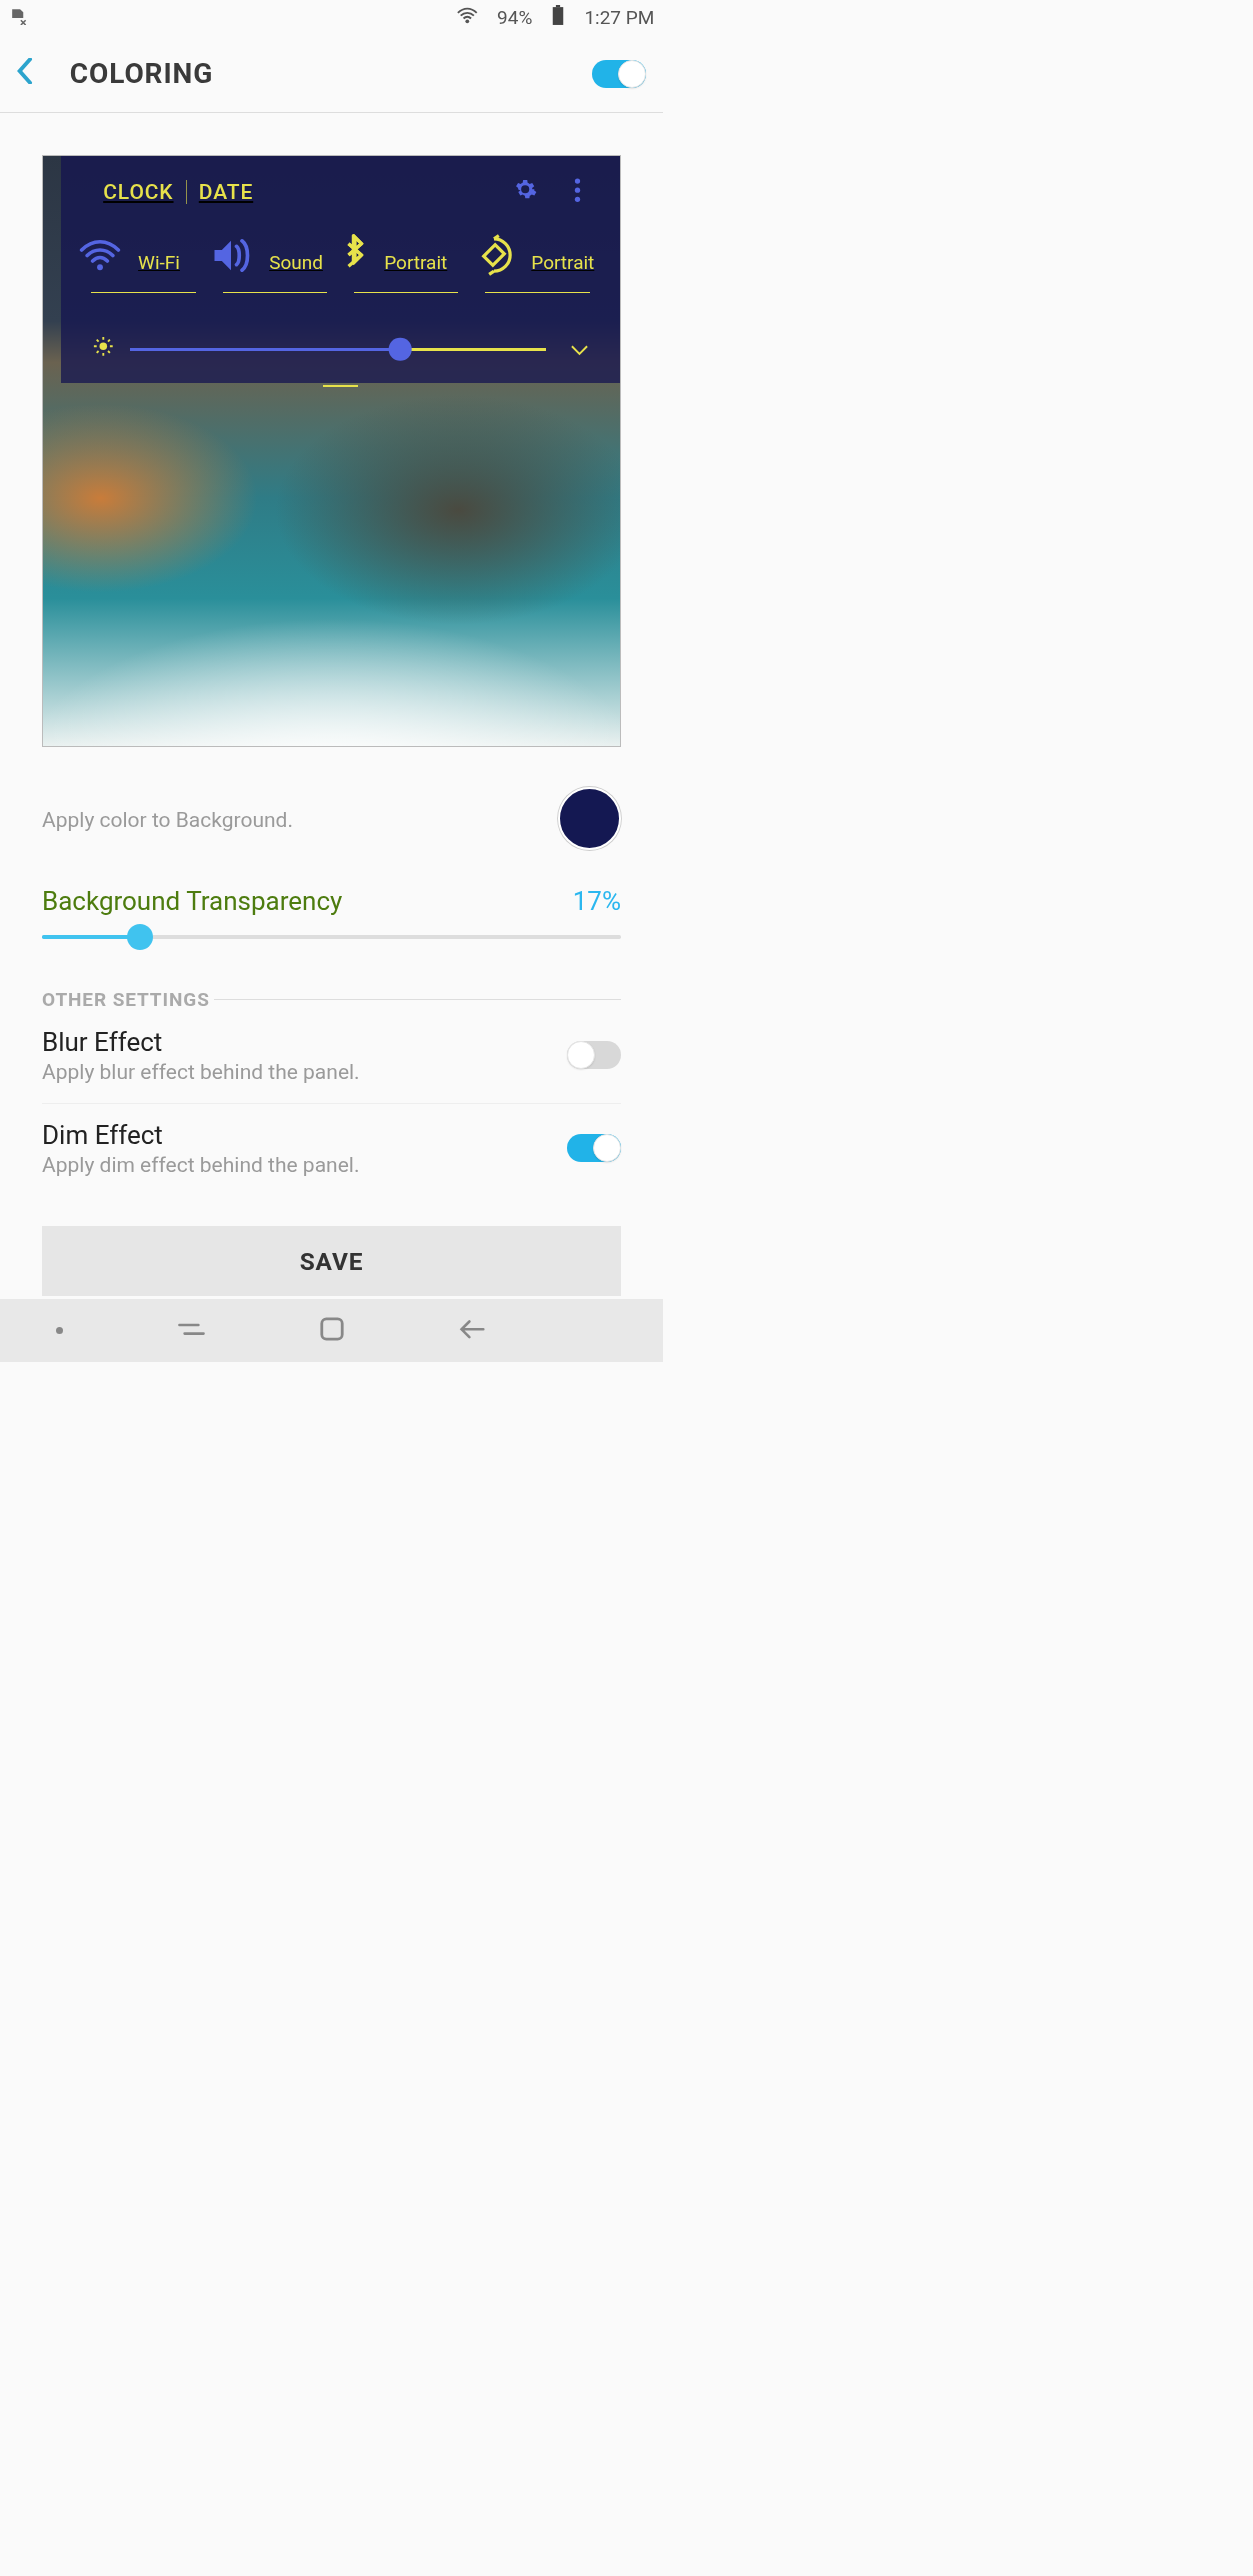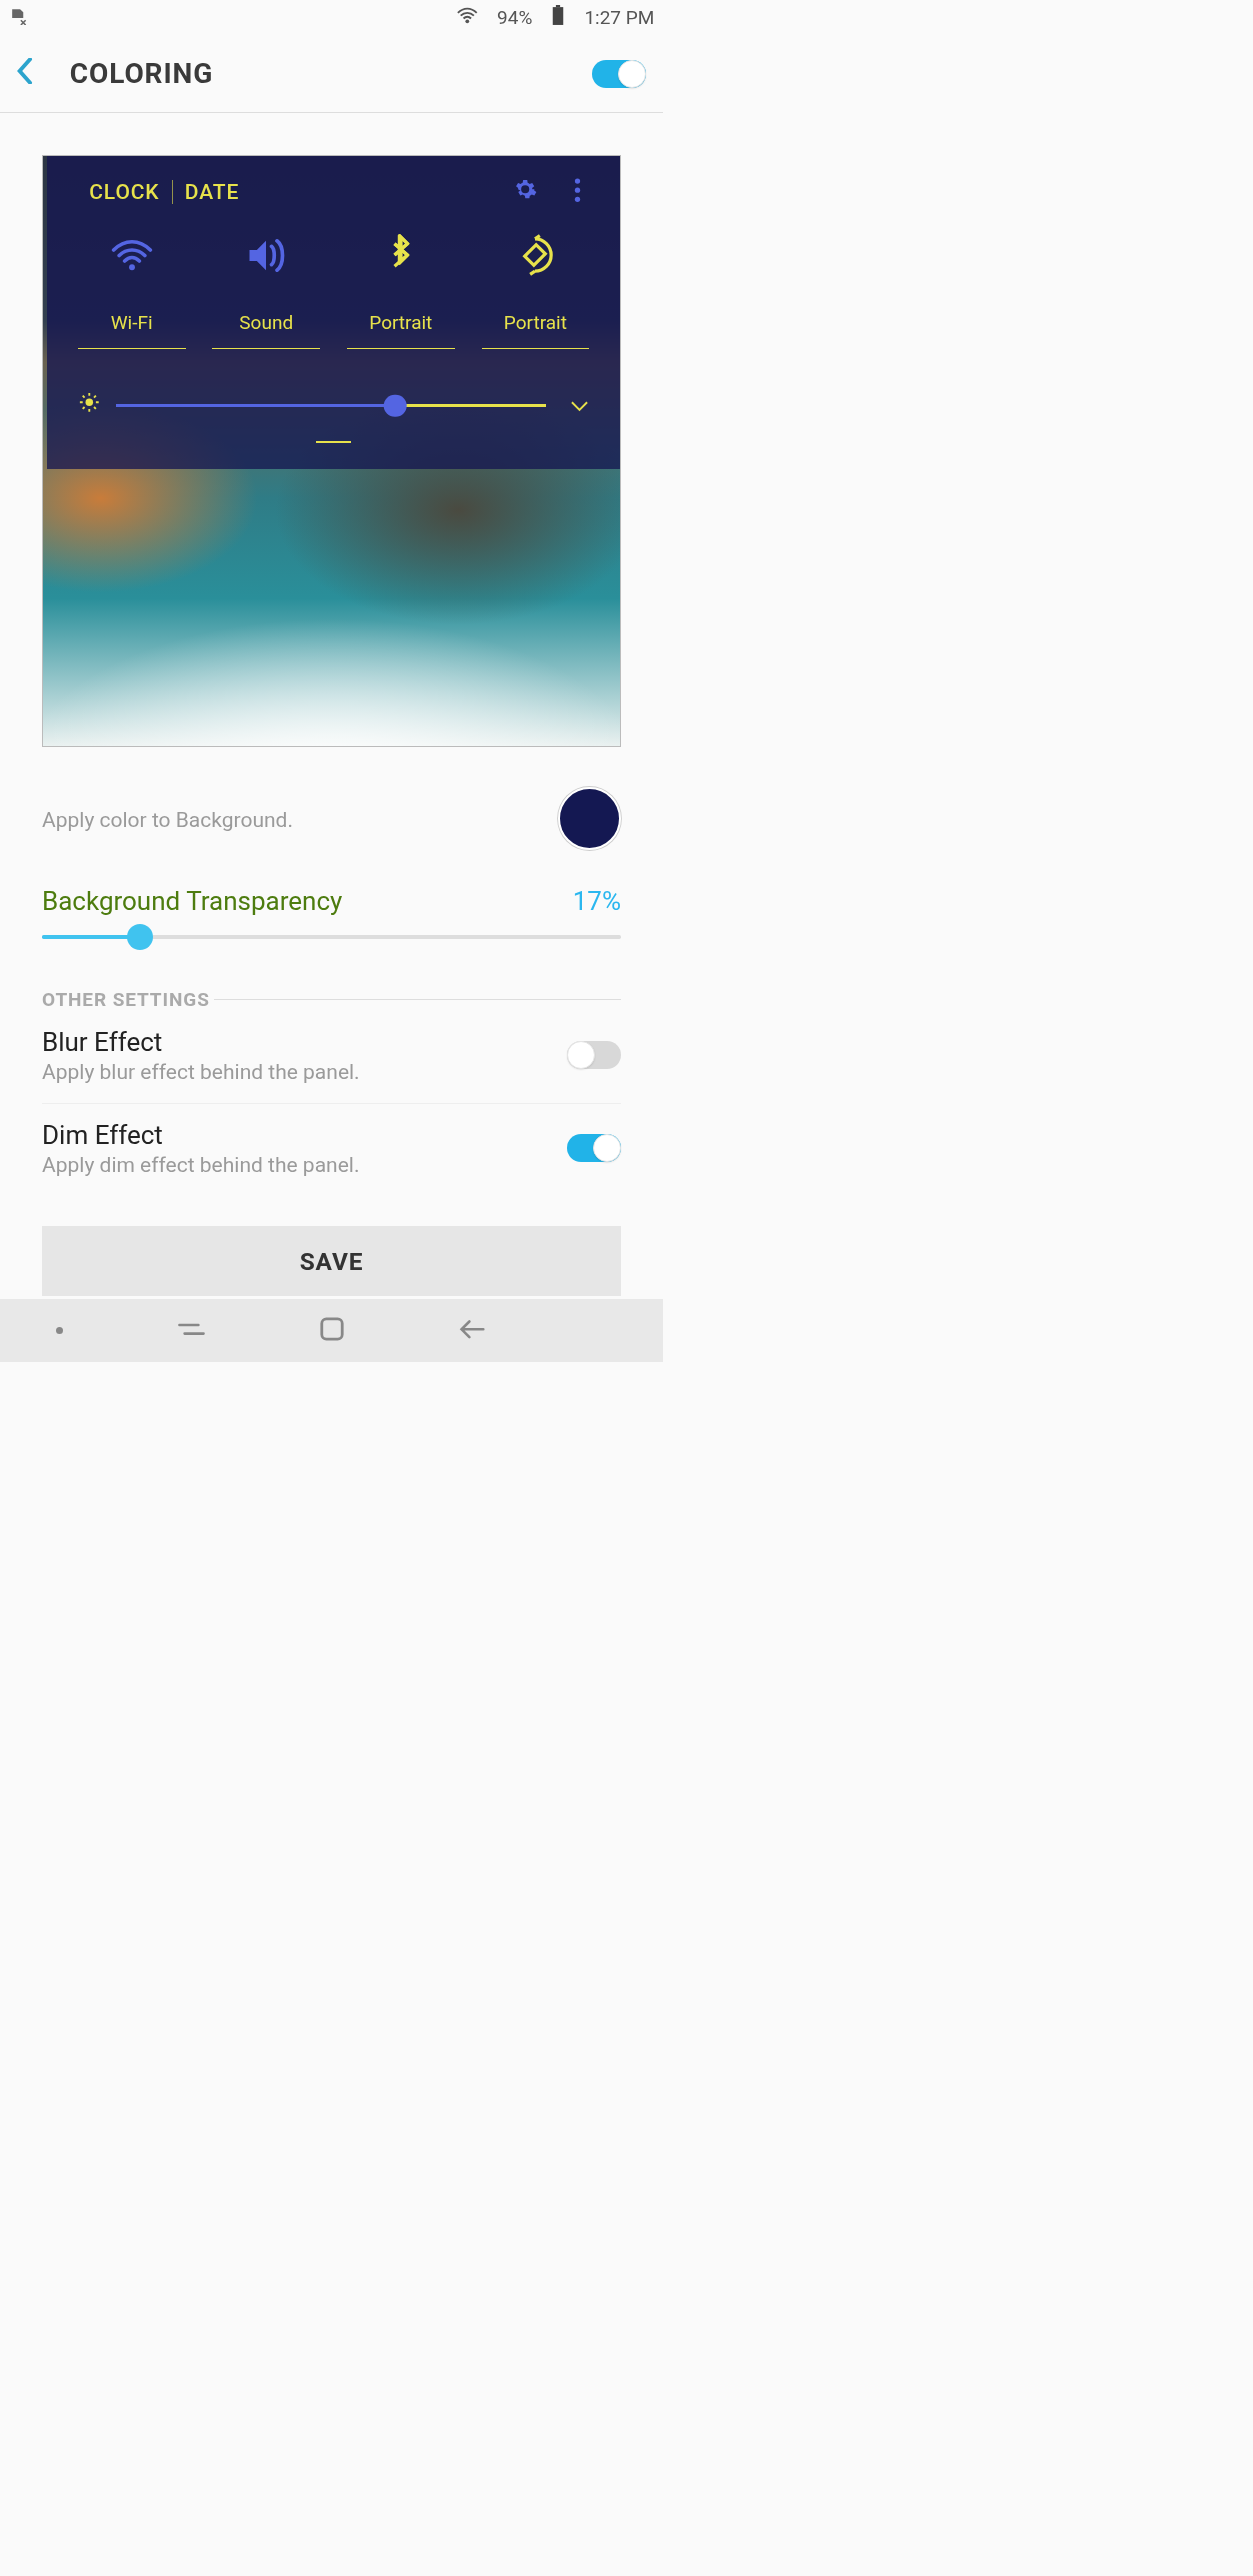--- a/index.html
+++ b/index.html
@@ -85,23 +85,24 @@
   .wallpaper {
     position: absolute; inset: 0;
     background:
       radial-gradient(ellipse 522px 261px at 50% 105%, rgba(255,255,255,0.9), transparent 60%),
       radial-gradient(ellipse 261px 157px at 10% 58%, #c97c3a, transparent 60%),
       radial-gradient(ellipse 305px 191px at 72% 60%, #4a4a40, transparent 60%),
       linear-gradient(to bottom, #2c3644 0%, #334050 28%, #6a6250 35%, #2f7c86 58%, #2a8f9a 75%, #e8f0ef 100%);
   }
   .panel {
     position: absolute;
-    top: 0; left: 4px; right: 0;
-    height: 313px;
+    top: 0; left: 18px; right: 0;
+    height: 227px;
     background: rgba(20,20,80,0.75);
+    text-decoration: underline;
   }
   .panel-top {
     display: flex;
     align-items: center;
     padding: 21px 30px 10.4px 30px;
     color: #E7E24B;
     font-size: 21px;
     letter-spacing: 0.9px;
     font-weight: 500;
   }
@@ -118,22 +119,21 @@
   .gear-icon { font-size: 26px; color: #5465E2; }
 
   .panel-icons {
     display: flex;
     justify-content: space-around;
     padding: 15.7px 17.4px 0 17.4px;
   }
   .panel-cell {
     flex: 1;
     display: flex;
-    flex-direction: column;
-    align-items: center;
+    align-items: flex-start;
     gap: 15.7px;
     position: relative;
     padding-bottom: 15.7px;
   }
   .panel-cell .underline {
     position: absolute;
     bottom: 0;
     left: 10%;
     right: 10%;
     height: 0.9px;

